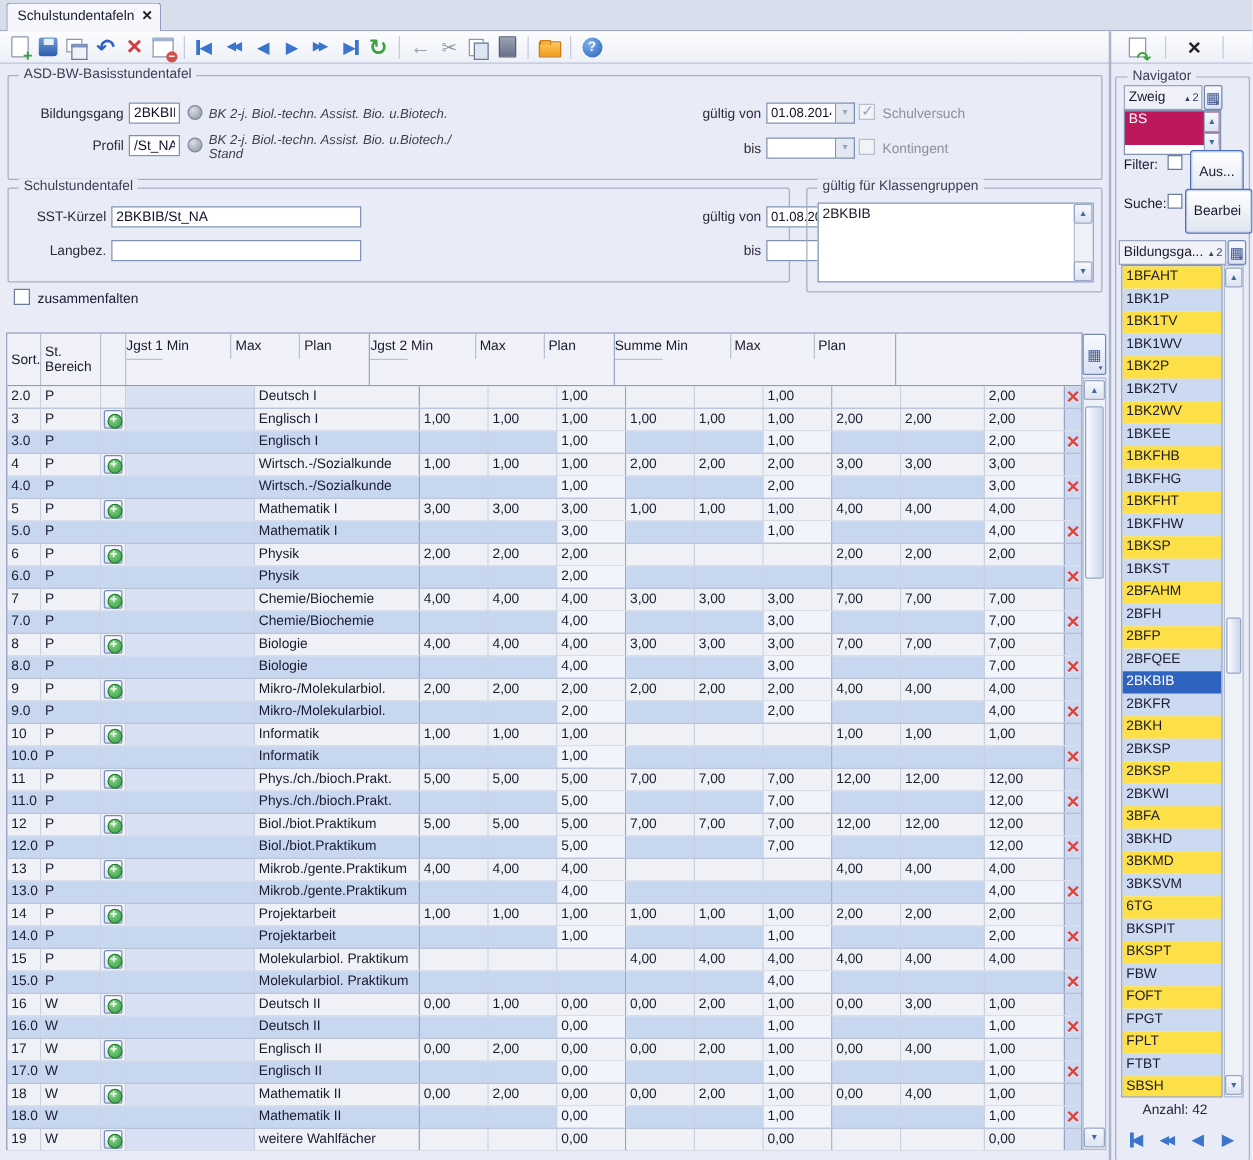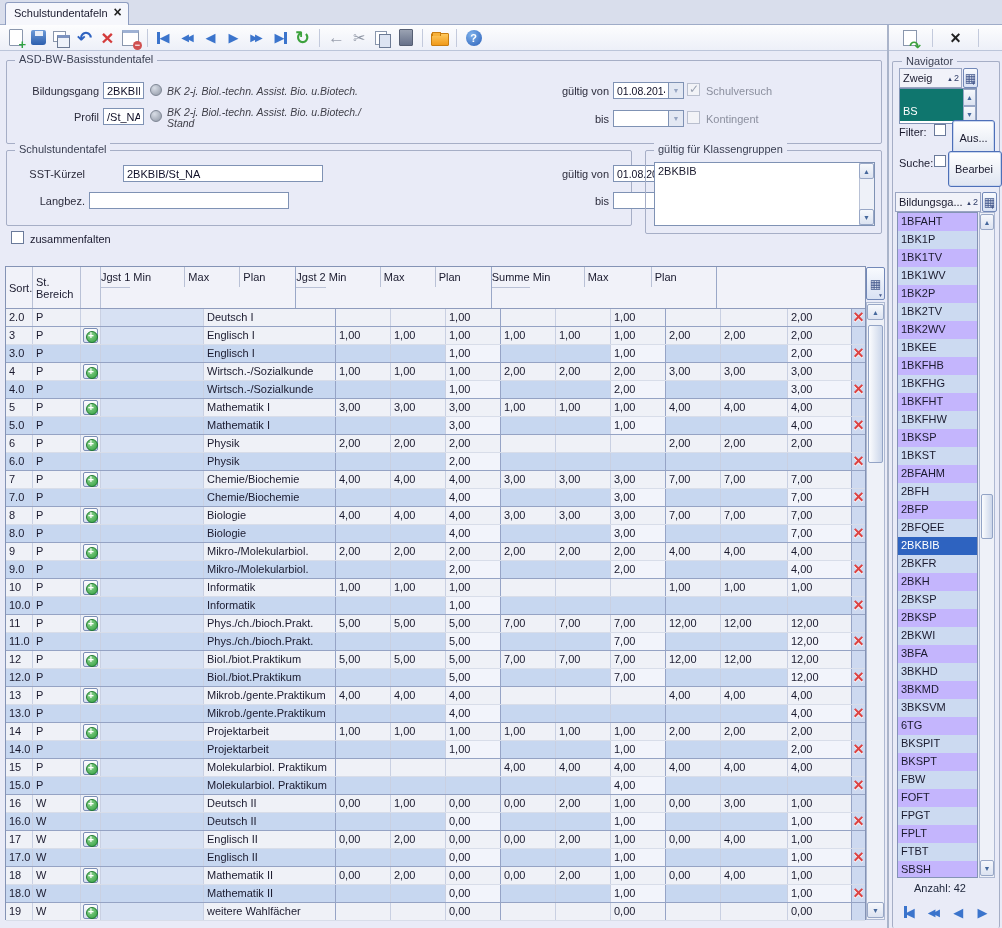--- a/index.html
+++ b/index.html
@@ -141,26 +141,26 @@
   
   #divider{position:absolute;left:887px;top:25px;width:2px;height:903px;background:#aab4ca}
   #nav{position:absolute;left:890px;top:25px;width:112px;height:903px}
   #navbox{position:absolute;left:2px;top:36px;width:108px;height:867px;border:1px solid #a6aec6;border-bottom:none;border-radius:2px}
   #navlabel{position:absolute;left:12px;top:30px;background:#e9ebf7;padding:0 4px;color:#3a3f52}
   .lhead{position:absolute;height:20px;background:#f1f2f9;border:1px solid #9aa5c2;display:flex;align-items:center;
     justify-content:space-between;padding:0 2px 0 3px;overflow:hidden;white-space:nowrap}
   .sortind{font-size:9px;color:#33406a;white-space:nowrap}
   .sortind::before{content:"▲";font-size:6px;margin-right:1px}
   #zweigbox{position:absolute;left:9px;top:63px;width:78px;height:36px;background:#fff;border:1px solid #7f92b4}
-  #zweigsel{height:27px;background:#0f766e;color:#fff;padding:16px 3px}
+  #zweigsel{height:27px;background:#be185d;color:#fff;padding:0 3px}
   #zweigbox .spin{position:absolute;right:0;top:0;width:13px;height:34px;display:flex;flex-direction:column}
   #zweigbox .spin .sbtn{width:13px;height:17px;border-radius:0}
   #navlist{position:absolute;left:7px;top:187px;width:81px;height:666px;background:#fff;border:1px solid #8493b5;overflow:hidden}
   .nitem{height:18px;padding:2px 3px;white-space:nowrap;overflow:hidden}
-  .nitem.a{background:#c4b5fd}
+  .nitem.a{background:#fde047}
   .nitem.b{background:#ccdaf1}
   .nitem.sel{background:#2e63c0;color:#fff}
   #nscroll{position:absolute;left:89px;top:187px;width:16px;height:666px;background:#eef1f8;border:1px solid #aeb9d2}
   #nscroll .sbtn{position:absolute;left:0;width:14px}
   #nscroll .up{top:1px} #nscroll .dn{bottom:1px}
   #nscroll .thumb{top:281px;height:45px;width:12px}
   .btn{position:absolute;height:22px;background:linear-gradient(#ffffff,#dfe5f1);border:1px solid #4d6fb8;border-radius:3px;
     box-shadow:inset 0 0 0 1px #c9d6ee;display:flex;align-items:center;justify-content:center;padding:17px 6px;cursor:pointer;white-space:nowrap;overflow:hidden}
   #anzahl{position:absolute;left:0;top:857px;width:100px;text-align:center;color:#20283c}
   #navnav{position:absolute;left:10px;top:876px;width:92px;display:flex;gap:5px}
@@ -235,21 +235,21 @@
       <input class="field" style="width: 55px; font-size: 10.5px;" readonly="" value="">
       <span class="ddbtn off"></span>
     </div>
     <span class="chk dis" style="left:680px;top:50px"></span>
     <span class="flabel" style="left:699px;top:52px;text-align:center;color:#8b8f9e">Kontingent</span>
   </div>
 
   <div class="gbox" style="left:6px;top:150px;width:626px;height:76px">
     <span class="glabel">Schulstundentafel</span>
     <span class="flabel" style="left:6px;top:17px;width:72px">SST-Kürzel</span>
-    <input class="field" style="left: 82px; top: 14px; width: 200px; margin-left: 34px;" readonly="" value="2BKBIB/St_NA">
+    <input class="field" style="left: 82px; top: 14px; width: 200px;" readonly="" value="2BKBIB/St_NA">
     <span class="flabel" style="left:490px;top:17px;width:112px">gültig von</span>
     <div class="ddwrap" style="left:606px;top:14px;width:71px">
       <input class="field" style="width: 55px; font-size: 10.5px;" readonly="" value="01.08.2014">
       <span class="ddbtn on"></span>
     </div>
     <span class="flabel" style="left:6px;top:44px;width:72px">Langbez.</span>
     <input class="field" style="left: 82px; top: 41px; width: 200px;" readonly="" value="">
     <span class="flabel" style="left:490px;top:44px;width:112px">bis</span>
     <div class="ddwrap" style="left:606px;top:41px;width:71px">
       <input class="field" style="width: 55px; font-size: 10.5px;" readonly="" value="">

